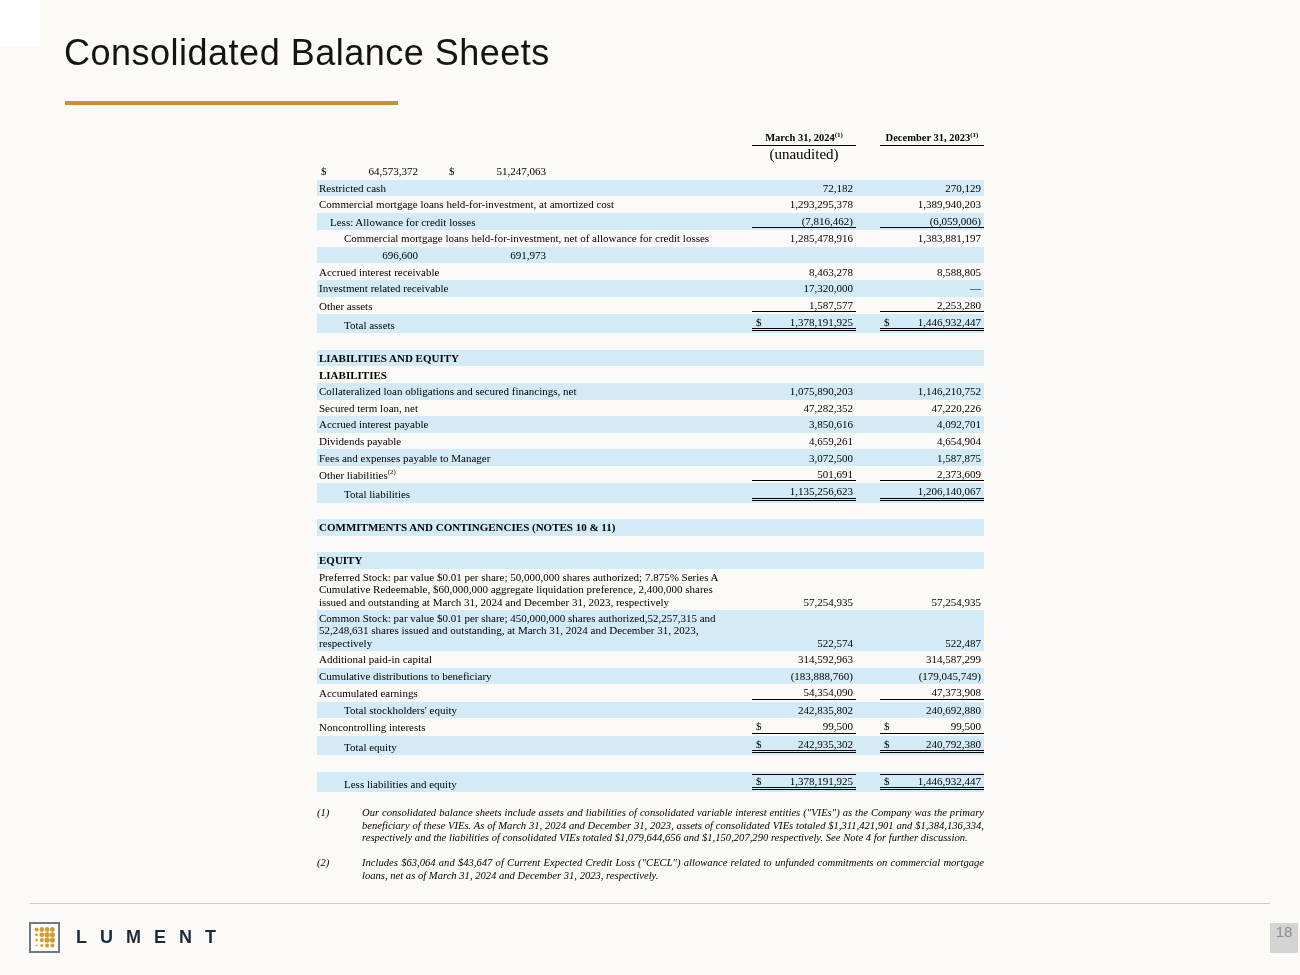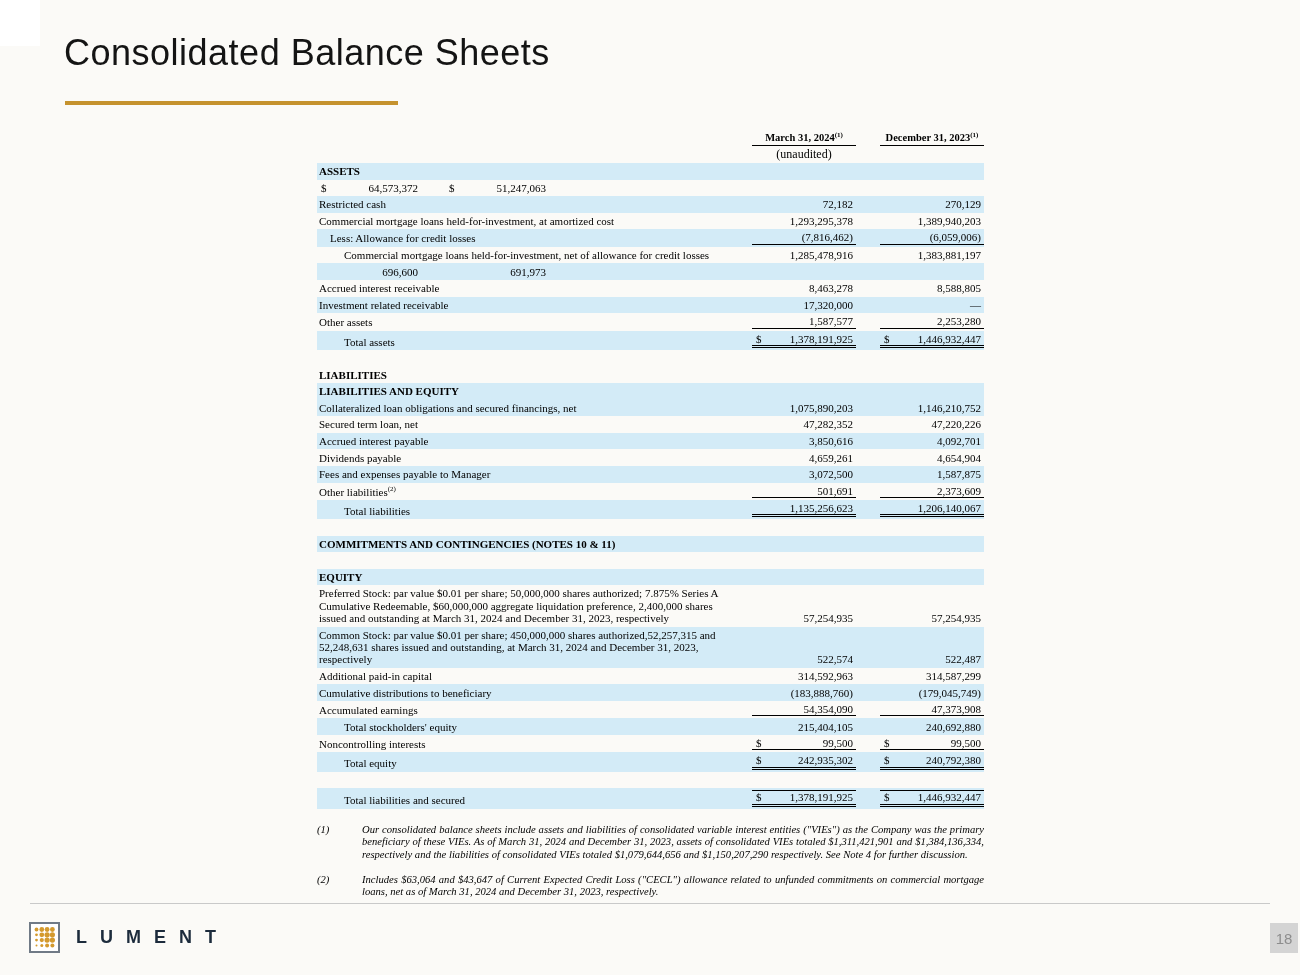--- a/index.html
+++ b/index.html
@@ -27,21 +27,21 @@
   .hdr { display:flex; align-items:flex-end; height:18px; }
   .sp { flex:1; }
   .hcell {
     width:104px; text-align:center; font-weight:bold; font-size:10.5px;
     border-bottom:1.5px solid #000; padding-bottom:1px; white-space:nowrap;
   }
   .c2 { margin-left:24px; }
   sup { font-size:7px; vertical-align:super; line-height:0; }
 
   .subrow { display:flex; align-items:center; height:17px; }
-  .subcell { width:104px; text-align:center; font-size:12px; }
+  .subcell { width:104px; text-align:center; font-size:15px; }
 
   .trow { display:flex; align-items:flex-end; min-height:16.6px; padding:2px 0; }
   .trow.blue { background:#d3ebf7; }
   .trow.gap { min-height:16.4px; padding:0; }
   .lab { flex:1; padding-left:2px; padding-right:10px; }
   .lab.b { font-weight:bold; }
   .lab.ind1 { padding-left:13px; }
   .lab.ind2 { padding-left:27px; }
   .amt { width:104px; display:flex; align-items:flex-end; padding:0 3px 0 4px; }
   .amt .v { margin-left:auto; white-space:nowrap; }
@@ -64,21 +64,21 @@
   }
   .brand {
     position:absolute; left:76px; top:927px;
     font-family:"Liberation Sans", sans-serif; font-weight:bold;
     font-size:18px; letter-spacing:13px; color:#1c2b3c; white-space:nowrap;
   }
   .pagebox {
     position:absolute; left:1270px; top:923px; width:28px; height:30px;
     background:#d4d4d4; color:#8d8d8d;
     font-family:"Liberation Sans", sans-serif; font-size:15px;
-    display:flex; align-items:center; justify-content:center;
+    display:flex; justify-content:center;
   }
 </style>
 </head>
 <body>
 
 <div class="white-patch"></div>
 
 <h1 class="title">Consolidated Balance Sheets</h1>
 <div class="accent-rule"></div>
 
@@ -87,23 +87,20 @@
     <div class="sp"></div>
     <div class="hcell"><span>March 31, 2024</span><sup>(1)</sup></div>
     <div class="hcell c2"><span>December 31, 2023</span><sup>(1)</sup></div>
   </div>
   <div class="subrow">
     <div class="sp"></div>
     <div class="subcell">(unaudited)</div>
     <div class="subcell c2"></div>
   </div>
   <div>
-      <div class="trow blue">
-        <div class="lab b">ASSETS</div>
-      </div>
       <div class="trow">
         <div class="amt">
           <span class="cur">$</span>
           <span class="v">64,573,372</span>
         </div>
         <div class="amt c2">
           <span class="cur">$</span>
           <span class="v">51,247,063</span>
         </div>
       </div>
@@ -199,25 +196,25 @@
         <div class="amt ud">
           <span class="cur">$</span>
           <span class="v">1,378,191,925</span>
         </div>
         <div class="amt c2 ud">
           <span class="cur">$</span>
           <span class="v">1,446,932,447</span>
         </div>
       </div>
       <div class="trow gap"></div>
+      <div class="trow blue">
+        <div class="lab b">LIABILITIES AND EQUITY</div>
+      </div>
       <div class="trow">
         <div class="lab b">LIABILITIES</div>
-      </div>
-      <div class="trow blue">
-        <div class="lab b">LIABILITIES AND EQUITY</div>
       </div>
       <div class="trow blue">
         <div class="lab">Collateralized loan obligations and secured financings, net</div>
         <div class="amt">
           <span class="cur"></span>
           <span class="v">1,075,890,203</span>
         </div>
         <div class="amt c2">
           <span class="cur"></span>
           <span class="v">1,146,210,752</span>
@@ -349,21 +346,21 @@
         </div>
         <div class="amt c2 us">
           <span class="cur"></span>
           <span class="v">47,373,908</span>
         </div>
       </div>
       <div class="trow blue">
         <div class="lab ind2">Total stockholders' equity</div>
         <div class="amt">
           <span class="cur"></span>
-          <span class="v">215,404,105</span>
+          <span class="v">242,835,802</span>
         </div>
         <div class="amt c2">
           <span class="cur"></span>
           <span class="v">240,692,880</span>
         </div>
       </div>
       <div class="trow">
         <div class="lab">Noncontrolling interests</div>
         <div class="amt us">
           <span class="cur">$</span>
@@ -380,21 +377,21 @@
           <span class="cur">$</span>
           <span class="v">242,935,302</span>
         </div>
         <div class="amt c2 ud">
           <span class="cur">$</span>
           <span class="v">240,792,380</span>
         </div>
       </div>
       <div class="trow gap"></div>
       <div class="trow blue">
-        <div class="lab ind2">Total liabilities and secured</div>
+        <div class="lab ind2">Less liabilities and equity</div>
         <div class="amt ud ts">
           <span class="cur">$</span>
           <span class="v">1,378,191,925</span>
         </div>
         <div class="amt c2 ud ts">
           <span class="cur">$</span>
           <span class="v">1,446,932,447</span>
         </div>
       </div>
     </div>

